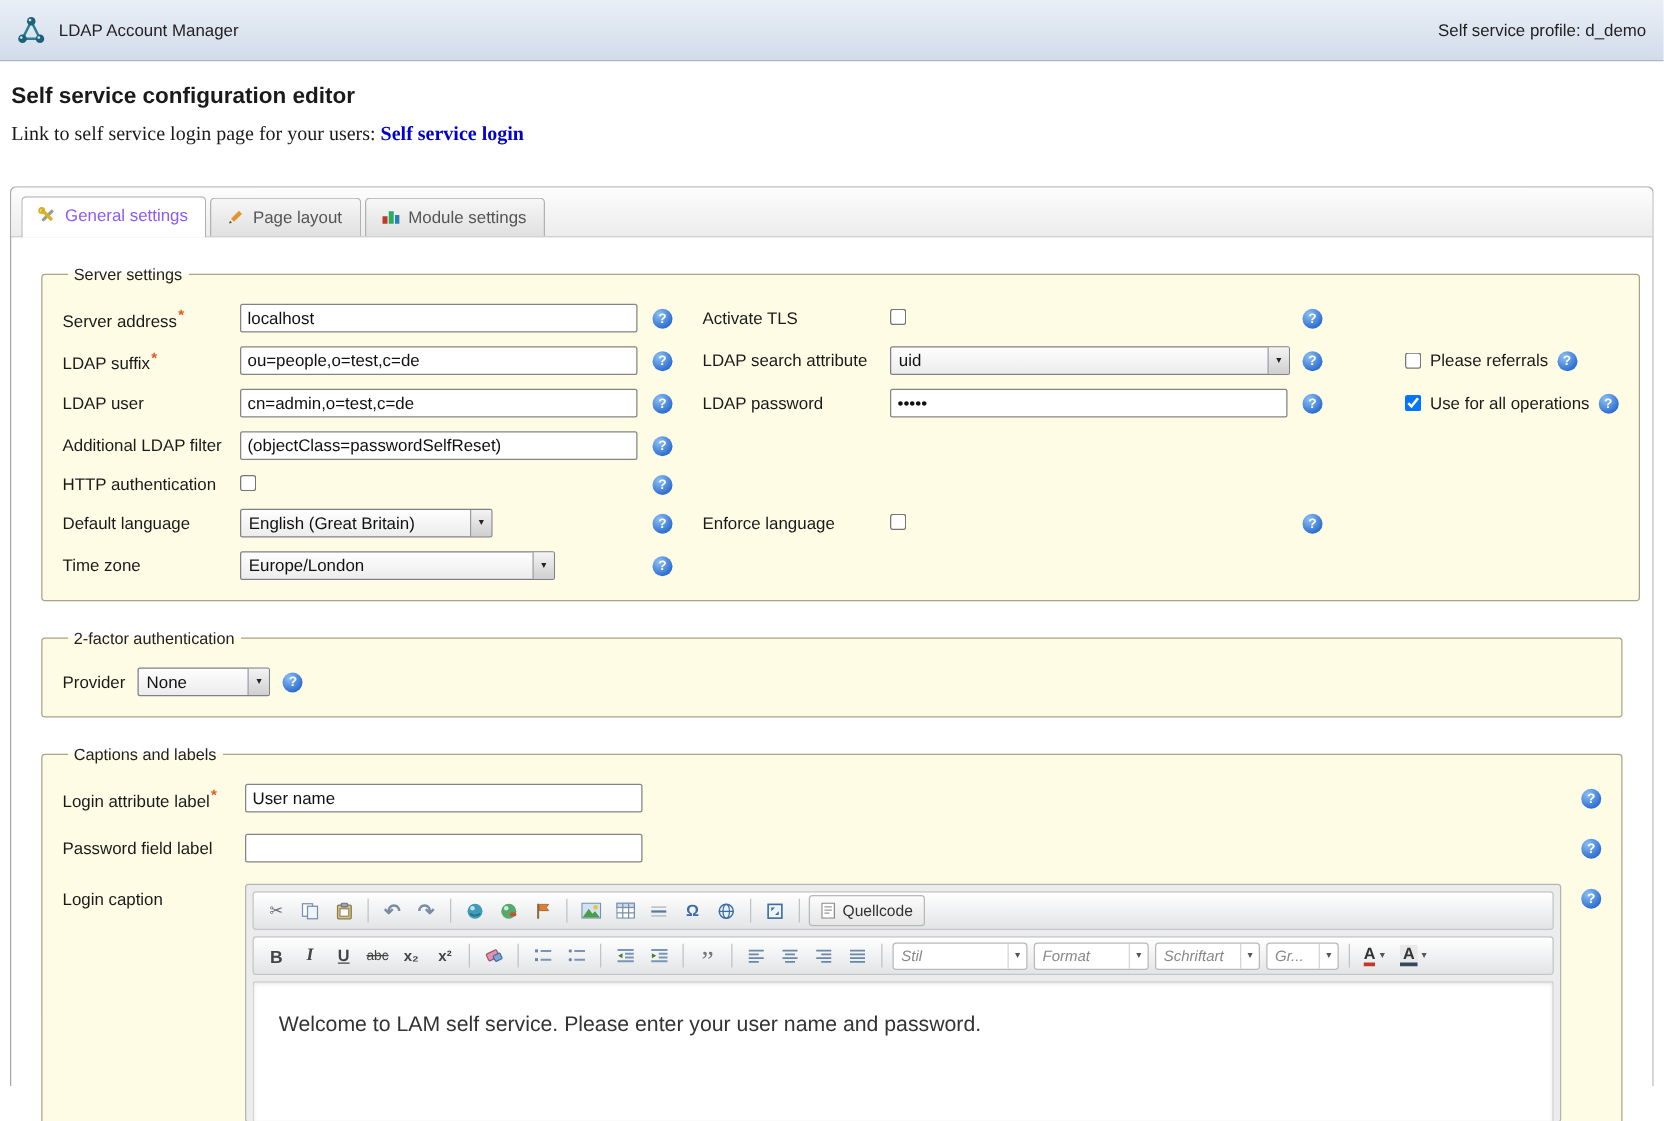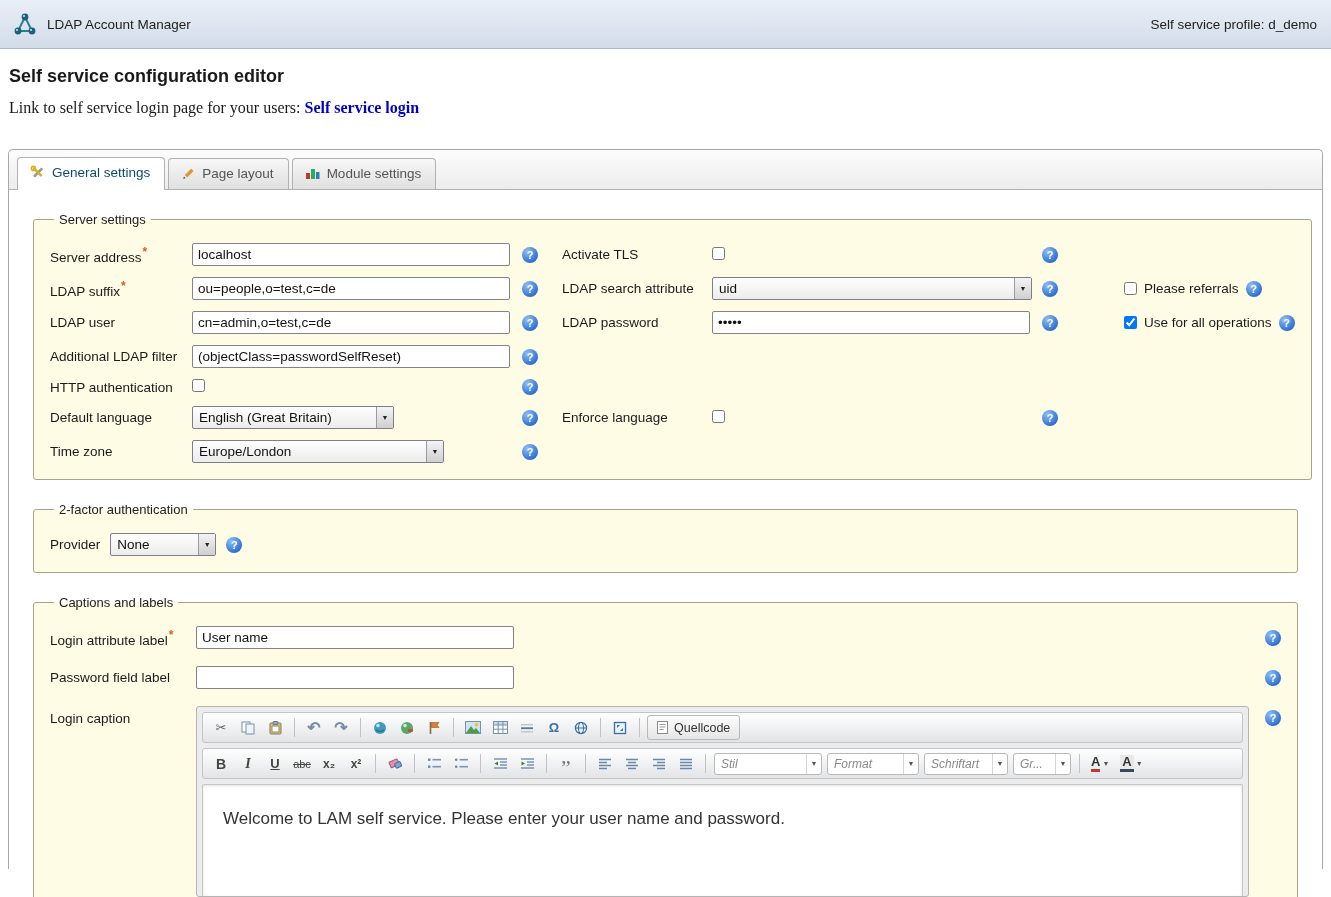--- a/index.html
+++ b/index.html
@@ -21,21 +21,21 @@
 
   
   .tabbox { margin:0 8px; border:1px solid #a8a8a8; border-bottom:none;
     border-radius:5px 5px 0 0; background:#fff; height:720px; }
   .tabbar { display:flex; align-items:flex-end; gap:3px; padding:7px 8px 0 8px;
     background:linear-gradient(#fdfdfd,#ececec); border-bottom:1px solid #b1b1b1;
     border-radius:5px 5px 0 0; height:40px; }
   .tab { display:flex; align-items:center; gap:7px; padding:7px 14px 8px 12px;
     border:1px solid #b1b1b1; border-bottom:none; border-radius:4px 4px 0 0;
     background:linear-gradient(#f7f7f7,#e0e0e0); color:#555; font-size:13.5px; cursor:pointer; }
-  .tab.active { background:#fff; color:#0c4a6e; margin-bottom:-1px; padding-bottom:10px; position:relative; z-index:2; }
+  .tab.active { background:#fff; color:#8b5cf6; margin-bottom:-1px; padding-bottom:10px; position:relative; z-index:2; }
   .panel { padding:22px 24px 0 24px; }
 
   
   fieldset { border:1px solid #a9a489; border-radius:3px; background:#fffce6;
     margin:0 0 22px 0; padding:16px 16px 16px 16px; }
   legend { font-size:13px; color:#222; padding:0 5px; margin-left:4px; }
 
   .grid7 { display:grid; grid-template-columns:142px 330px 40px 150px 330px 40px 1fr;
     row-gap:11px; align-items:center; font-size:13.5px; }
   .lbl { color:#1a1a1a; }

